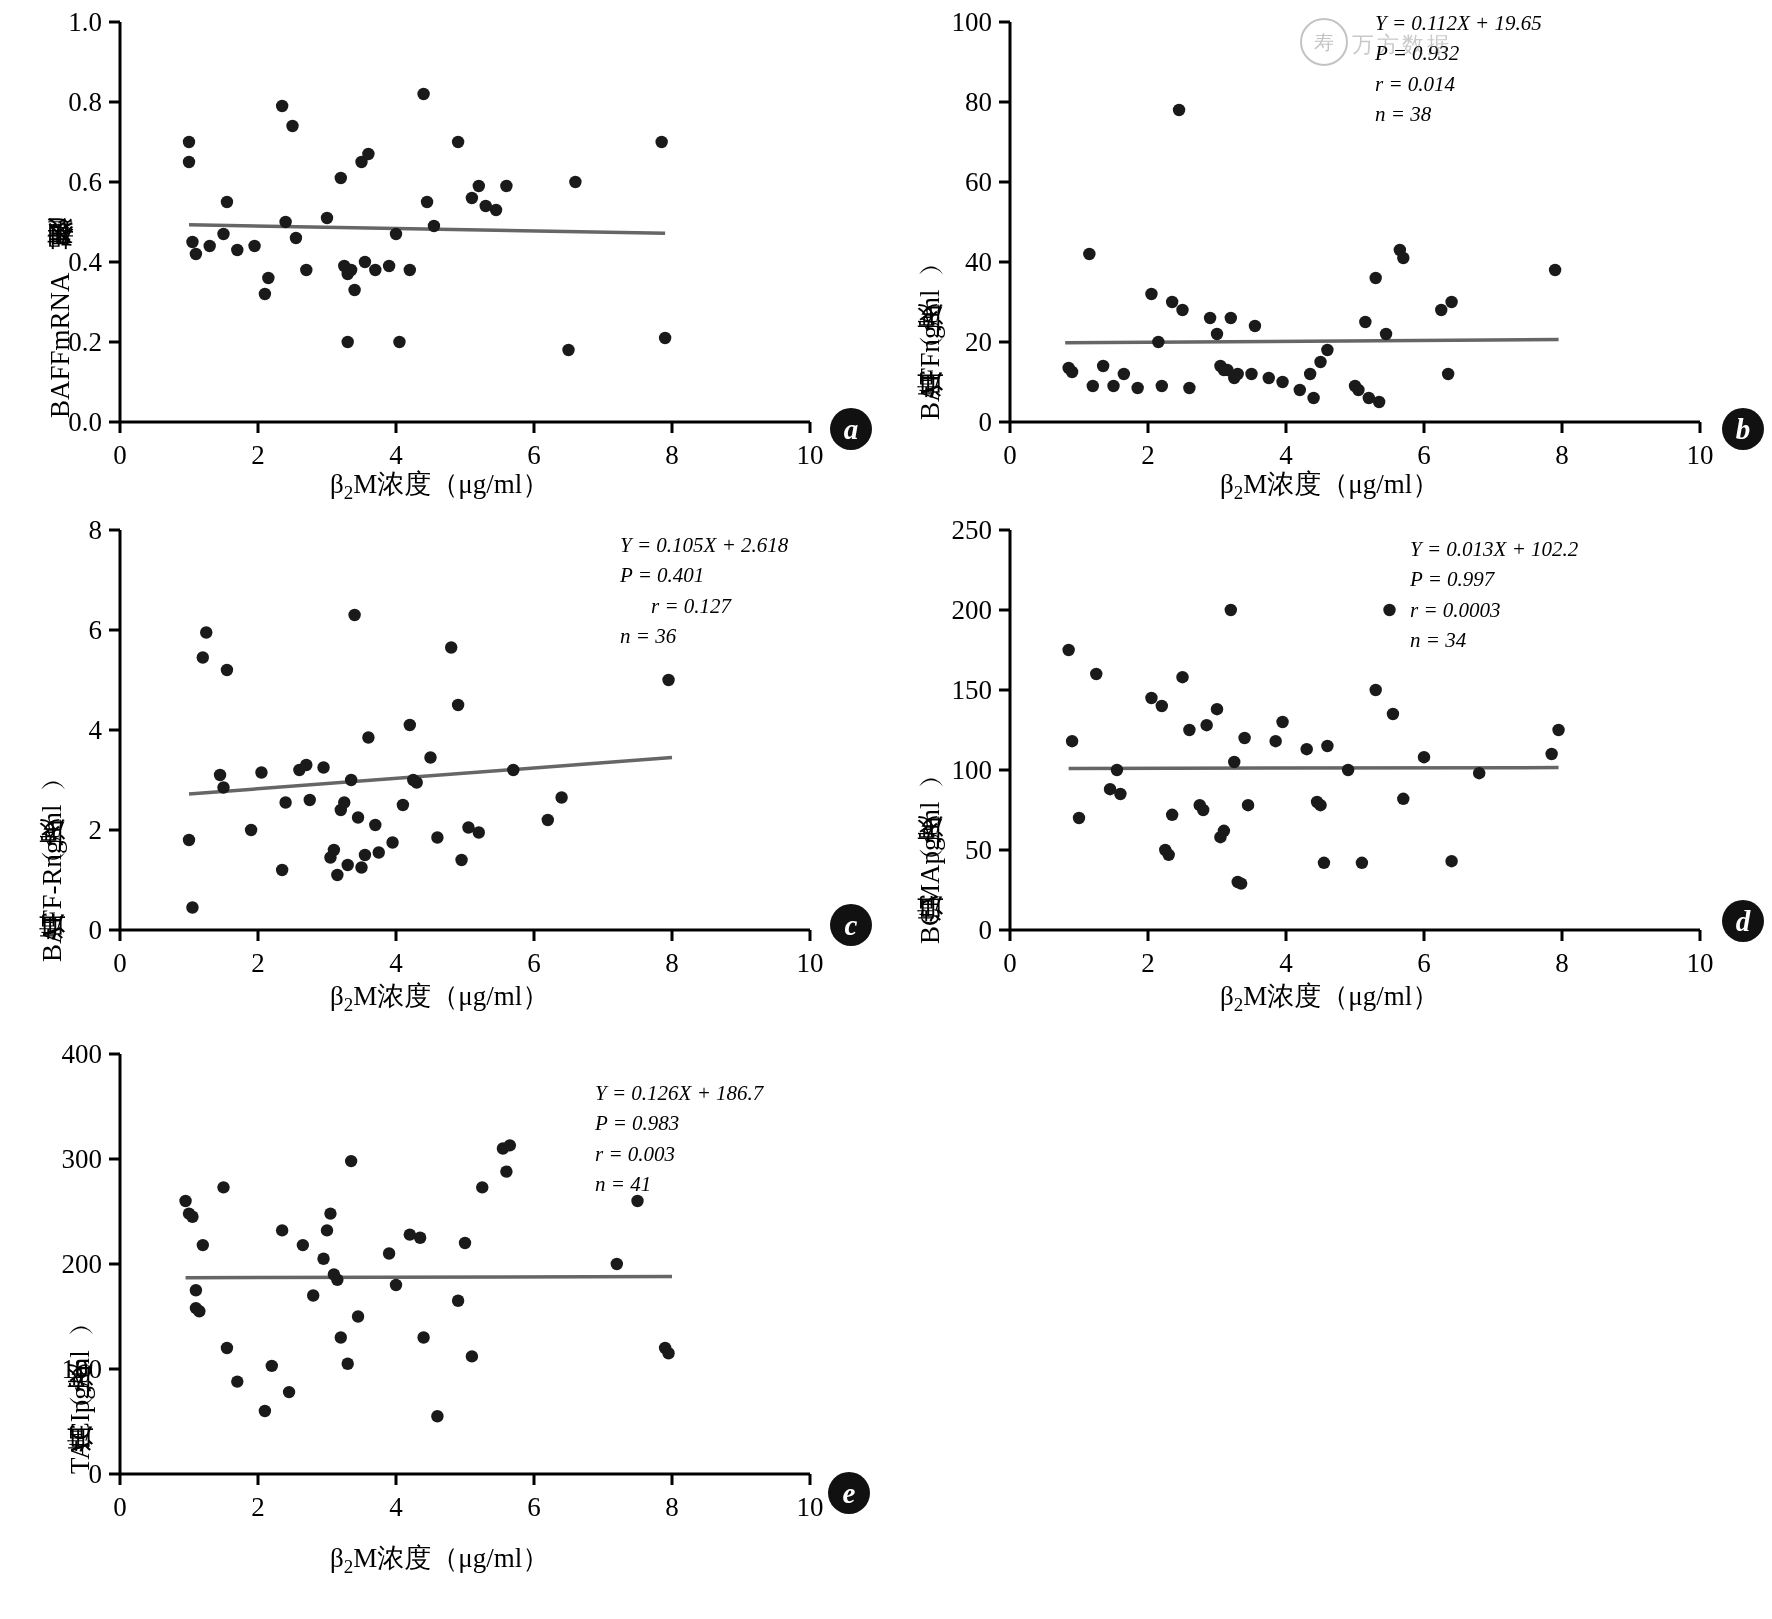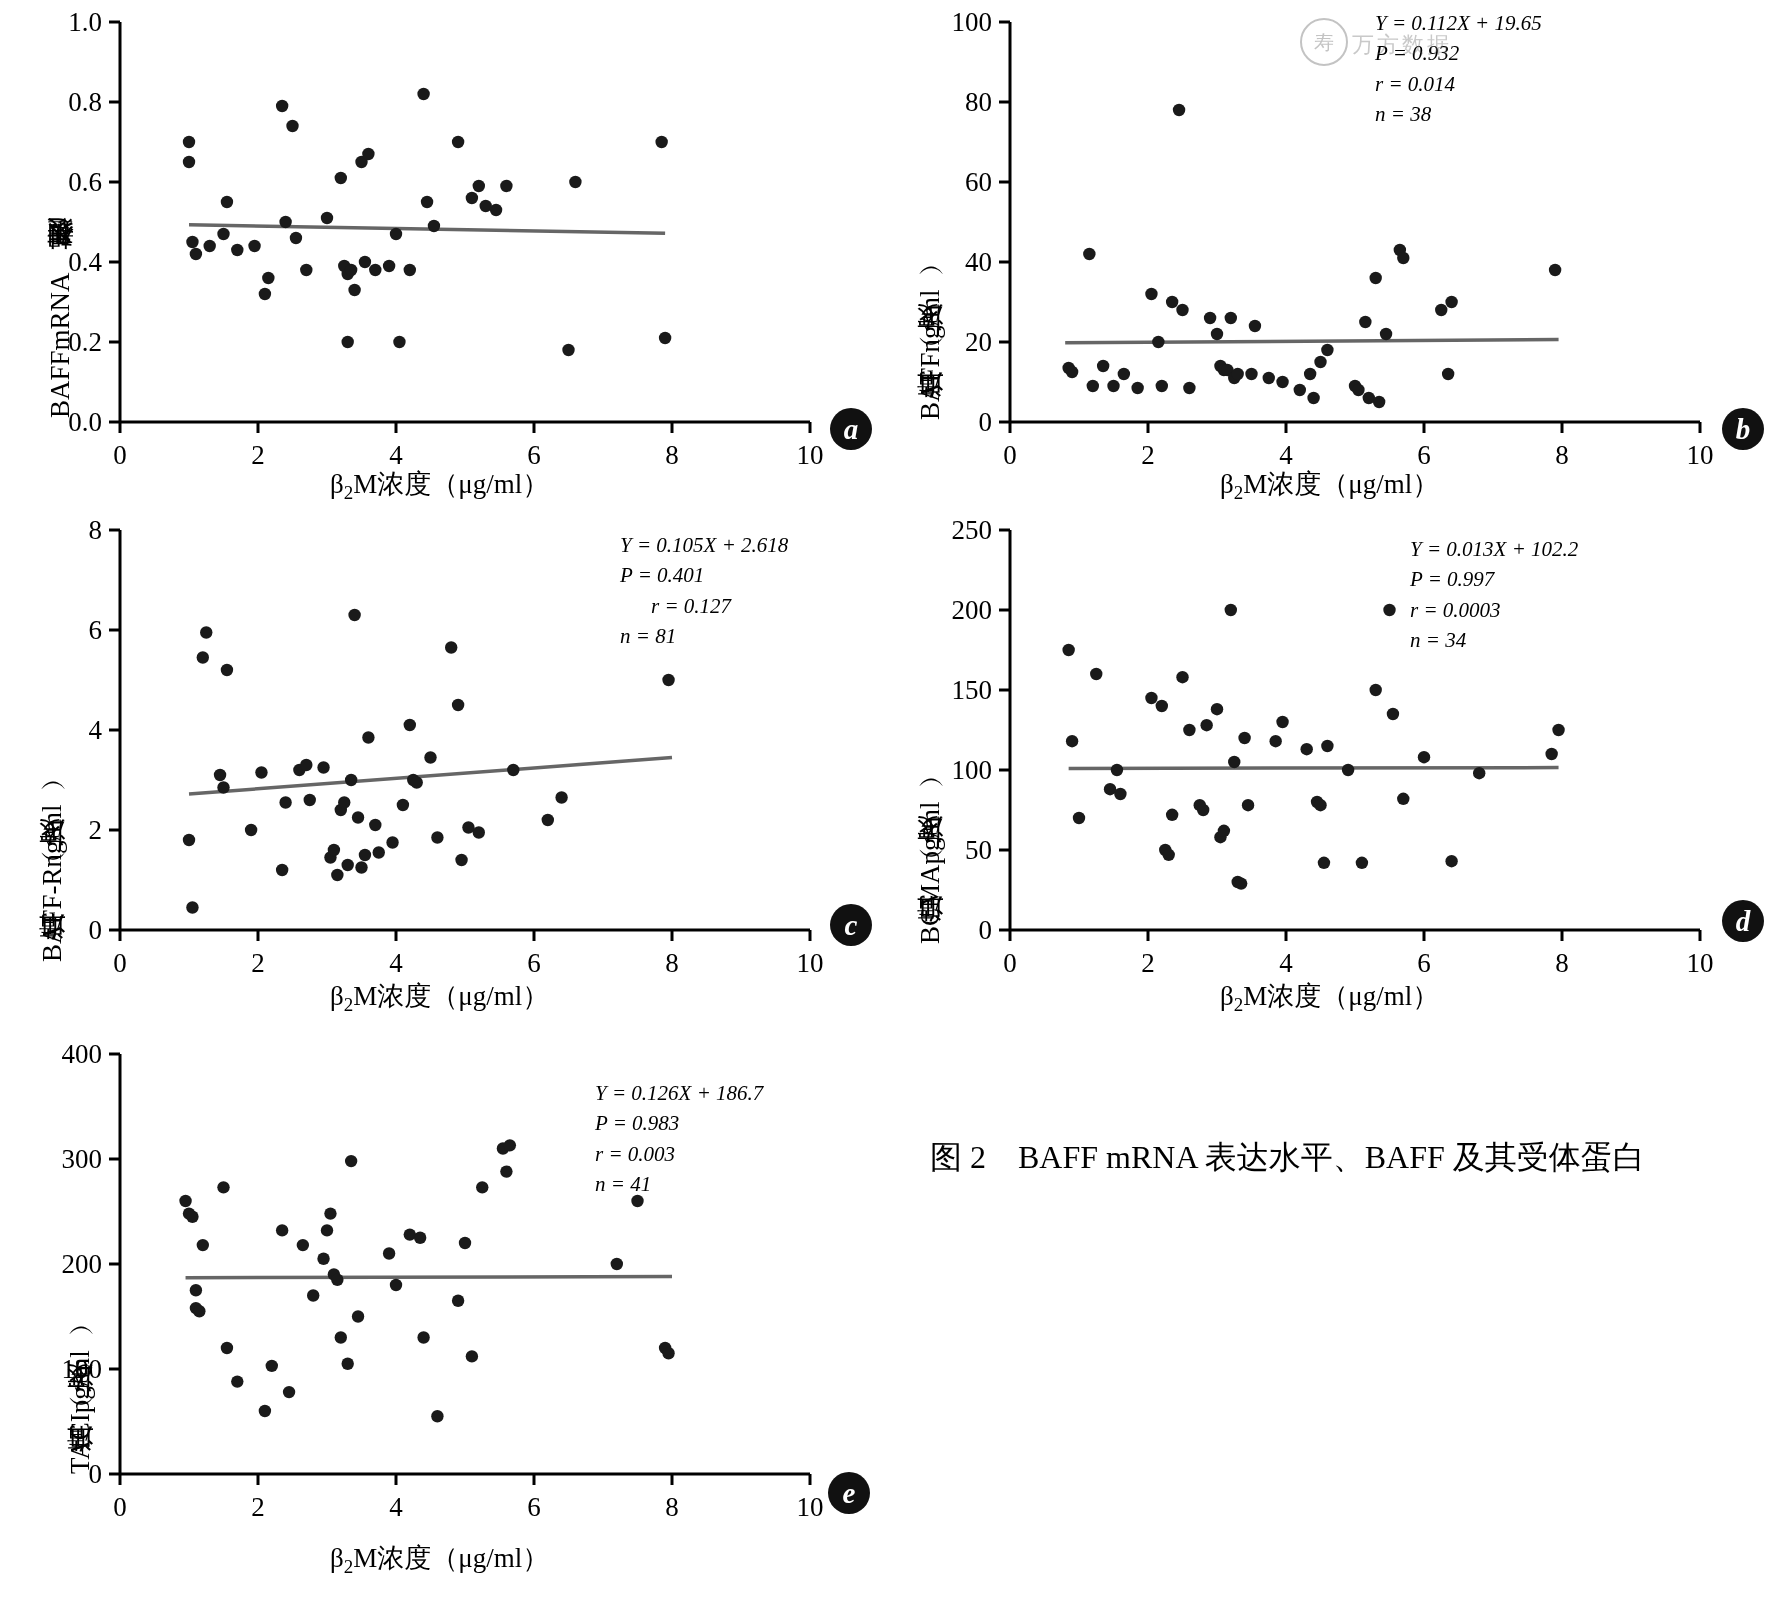--- a/index.html
+++ b/index.html
@@ -273,21 +273,21 @@
       <circle cx="561.6" cy="285.5" r="6.2" class="dot"></circle>
       <circle cx="668.5500000000001" cy="168" r="6.2" class="dot"></circle>
     </svg>
   <div class="xlab" style="left:330px;top:466px;">
     β<span class="sub">2</span>M浓度（μg/ml）
   </div>
   <div class="stats" style="left:620px;top:18px;">
     <div style="font-style:italic;">Y = 0.105X + 2.618</div>
     <div style="font-style:italic;">P = 0.401</div>
     <div style="font-style:italic;margin-left:31px;">r = 0.127</div>
-    <div style="font-style:italic;">n = 81</div>
+    <div style="font-style:italic;">n = 36</div>
   </div>
   <div class="badge" style="left:830px;top:392px;">c</div>
 </div>
 
 <div class="panel" style="left:890px;top:512px;width:882px;height:520px;">
   <div class="ylab" style="left:22px;top:72px;height:360px;">血清BCMA浓度（pg/ml）</div>
   <svg id="svg-d" width="882" height="520">
       <line x1="120" y1="418" x2="810" y2="418" class="axis-line"></line>
       <line x1="120" y1="18" x2="120" y2="418" class="axis-line"></line>
       <line x1="120" y1="418" x2="120" y2="429" class="tick"></line>
@@ -449,14 +449,13 @@
   <div class="stats" style="left:595px;top:6px;">
     <div style="font-style:italic;margin-top:48px;">Y = 0.126X + 186.7</div>
     <div style="font-style:italic;">P = 0.983</div>
     <div style="font-style:italic;">r = 0.003</div>
     <div style="font-style:italic;">n = 41</div>
   </div>
   <div class="badge" style="left:828px;top:448px;">e</div>
 </div>
 
 <div class="caption" style="left:930px;top:1130px;width:760px;">
-  <div>图 2　BAFF mRNA 表达水平、BAFF 及其受体蛋白</div>
 </div>
 
 </body></html>

